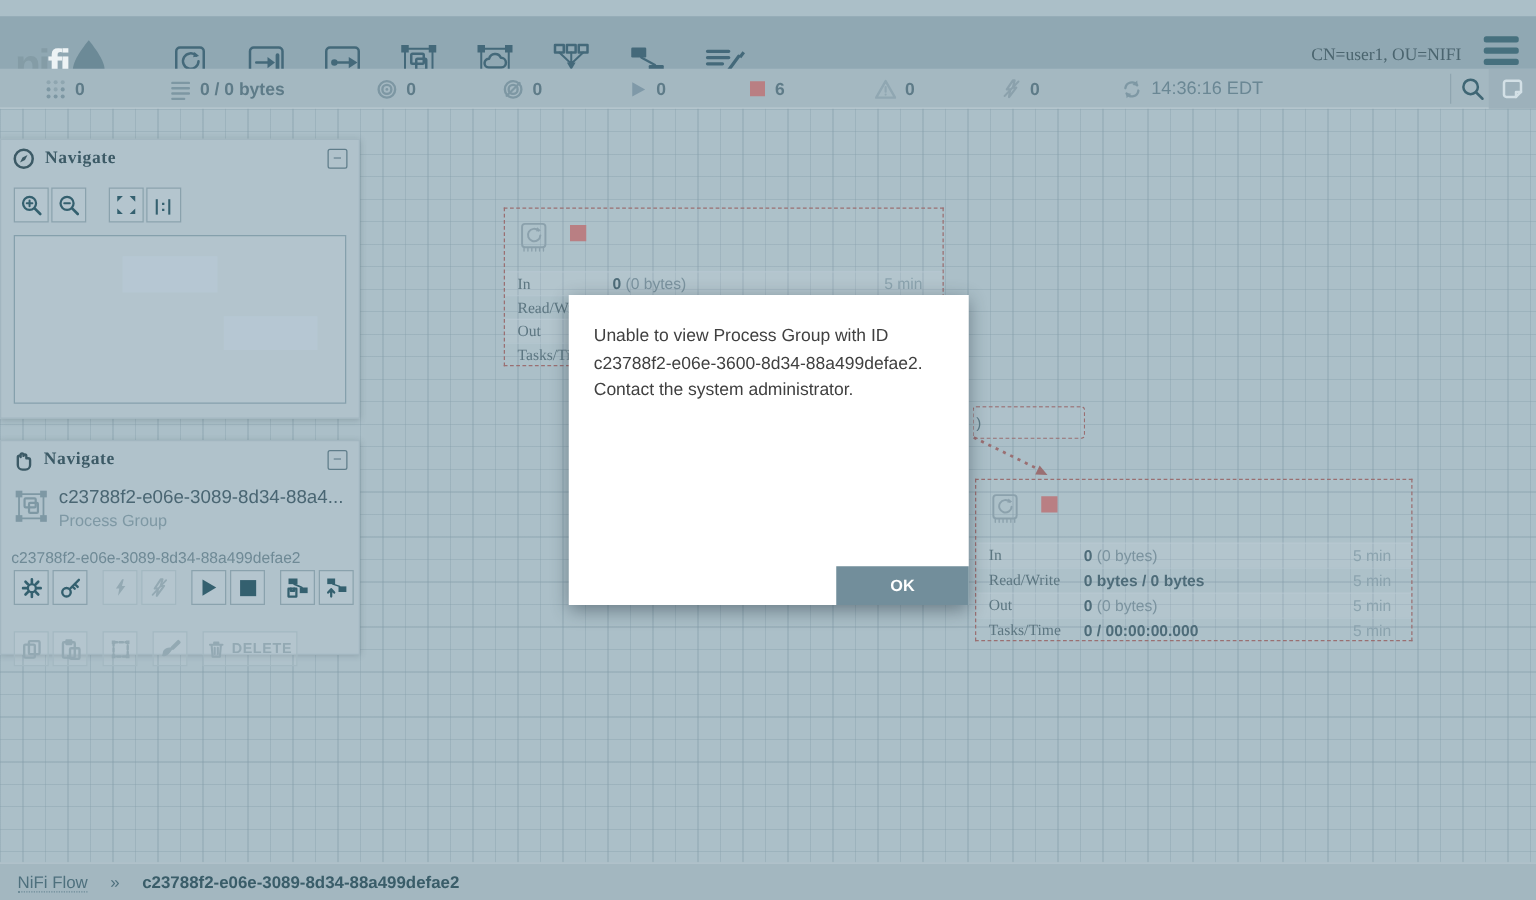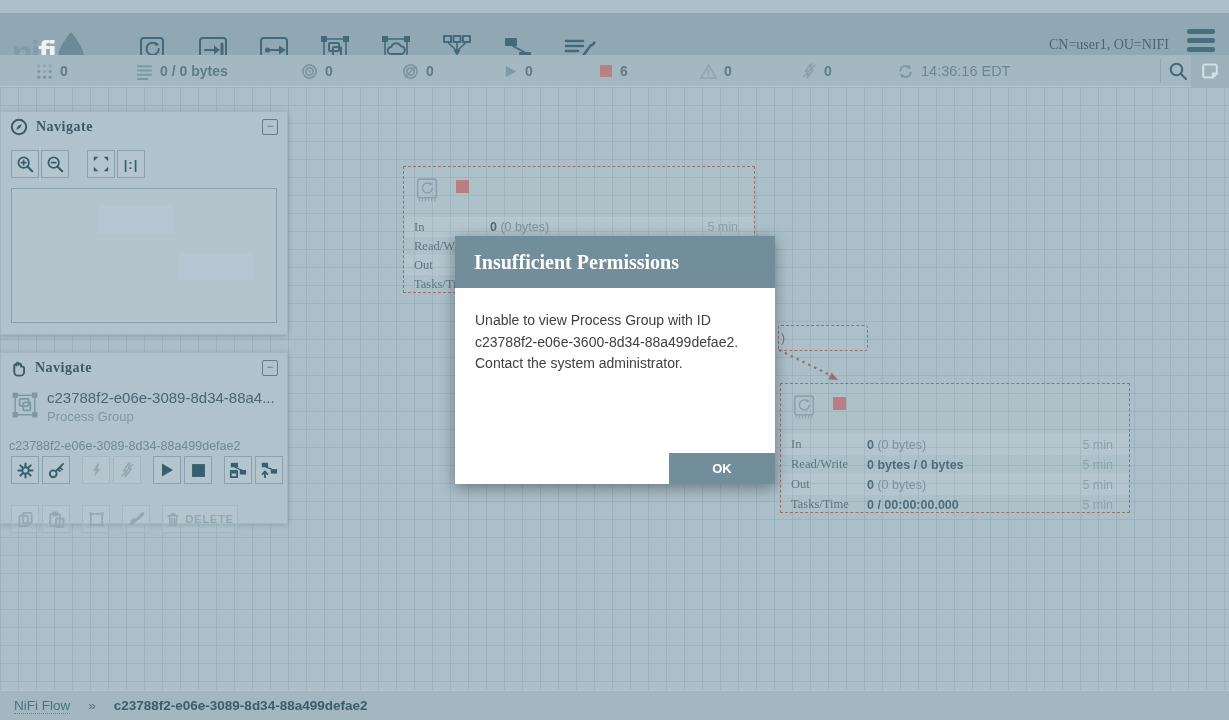--- a/index.html
+++ b/index.html
@@ -506,16 +506,15 @@
   </div>
 </div>
 
 <div id="breadcrumb">
   <span id="bc-root">NiFi Flow</span>
   <span id="bc-sep">»</span>
   <span id="bc-current">c23788f2-e06e-3089-8d34-88a499defae2</span>
 </div>
 
 <div id="dialog">
-  <div id="dialog-header">Insufficient Permissions</div>
   <div id="dialog-body">Unable to view Process Group with ID c23788f2-e06e-3600-8d34-88a499defae2. Contact the system administrator.</div>
   <button id="dialog-ok">OK</button>
 </div>
 
 </body></html>

